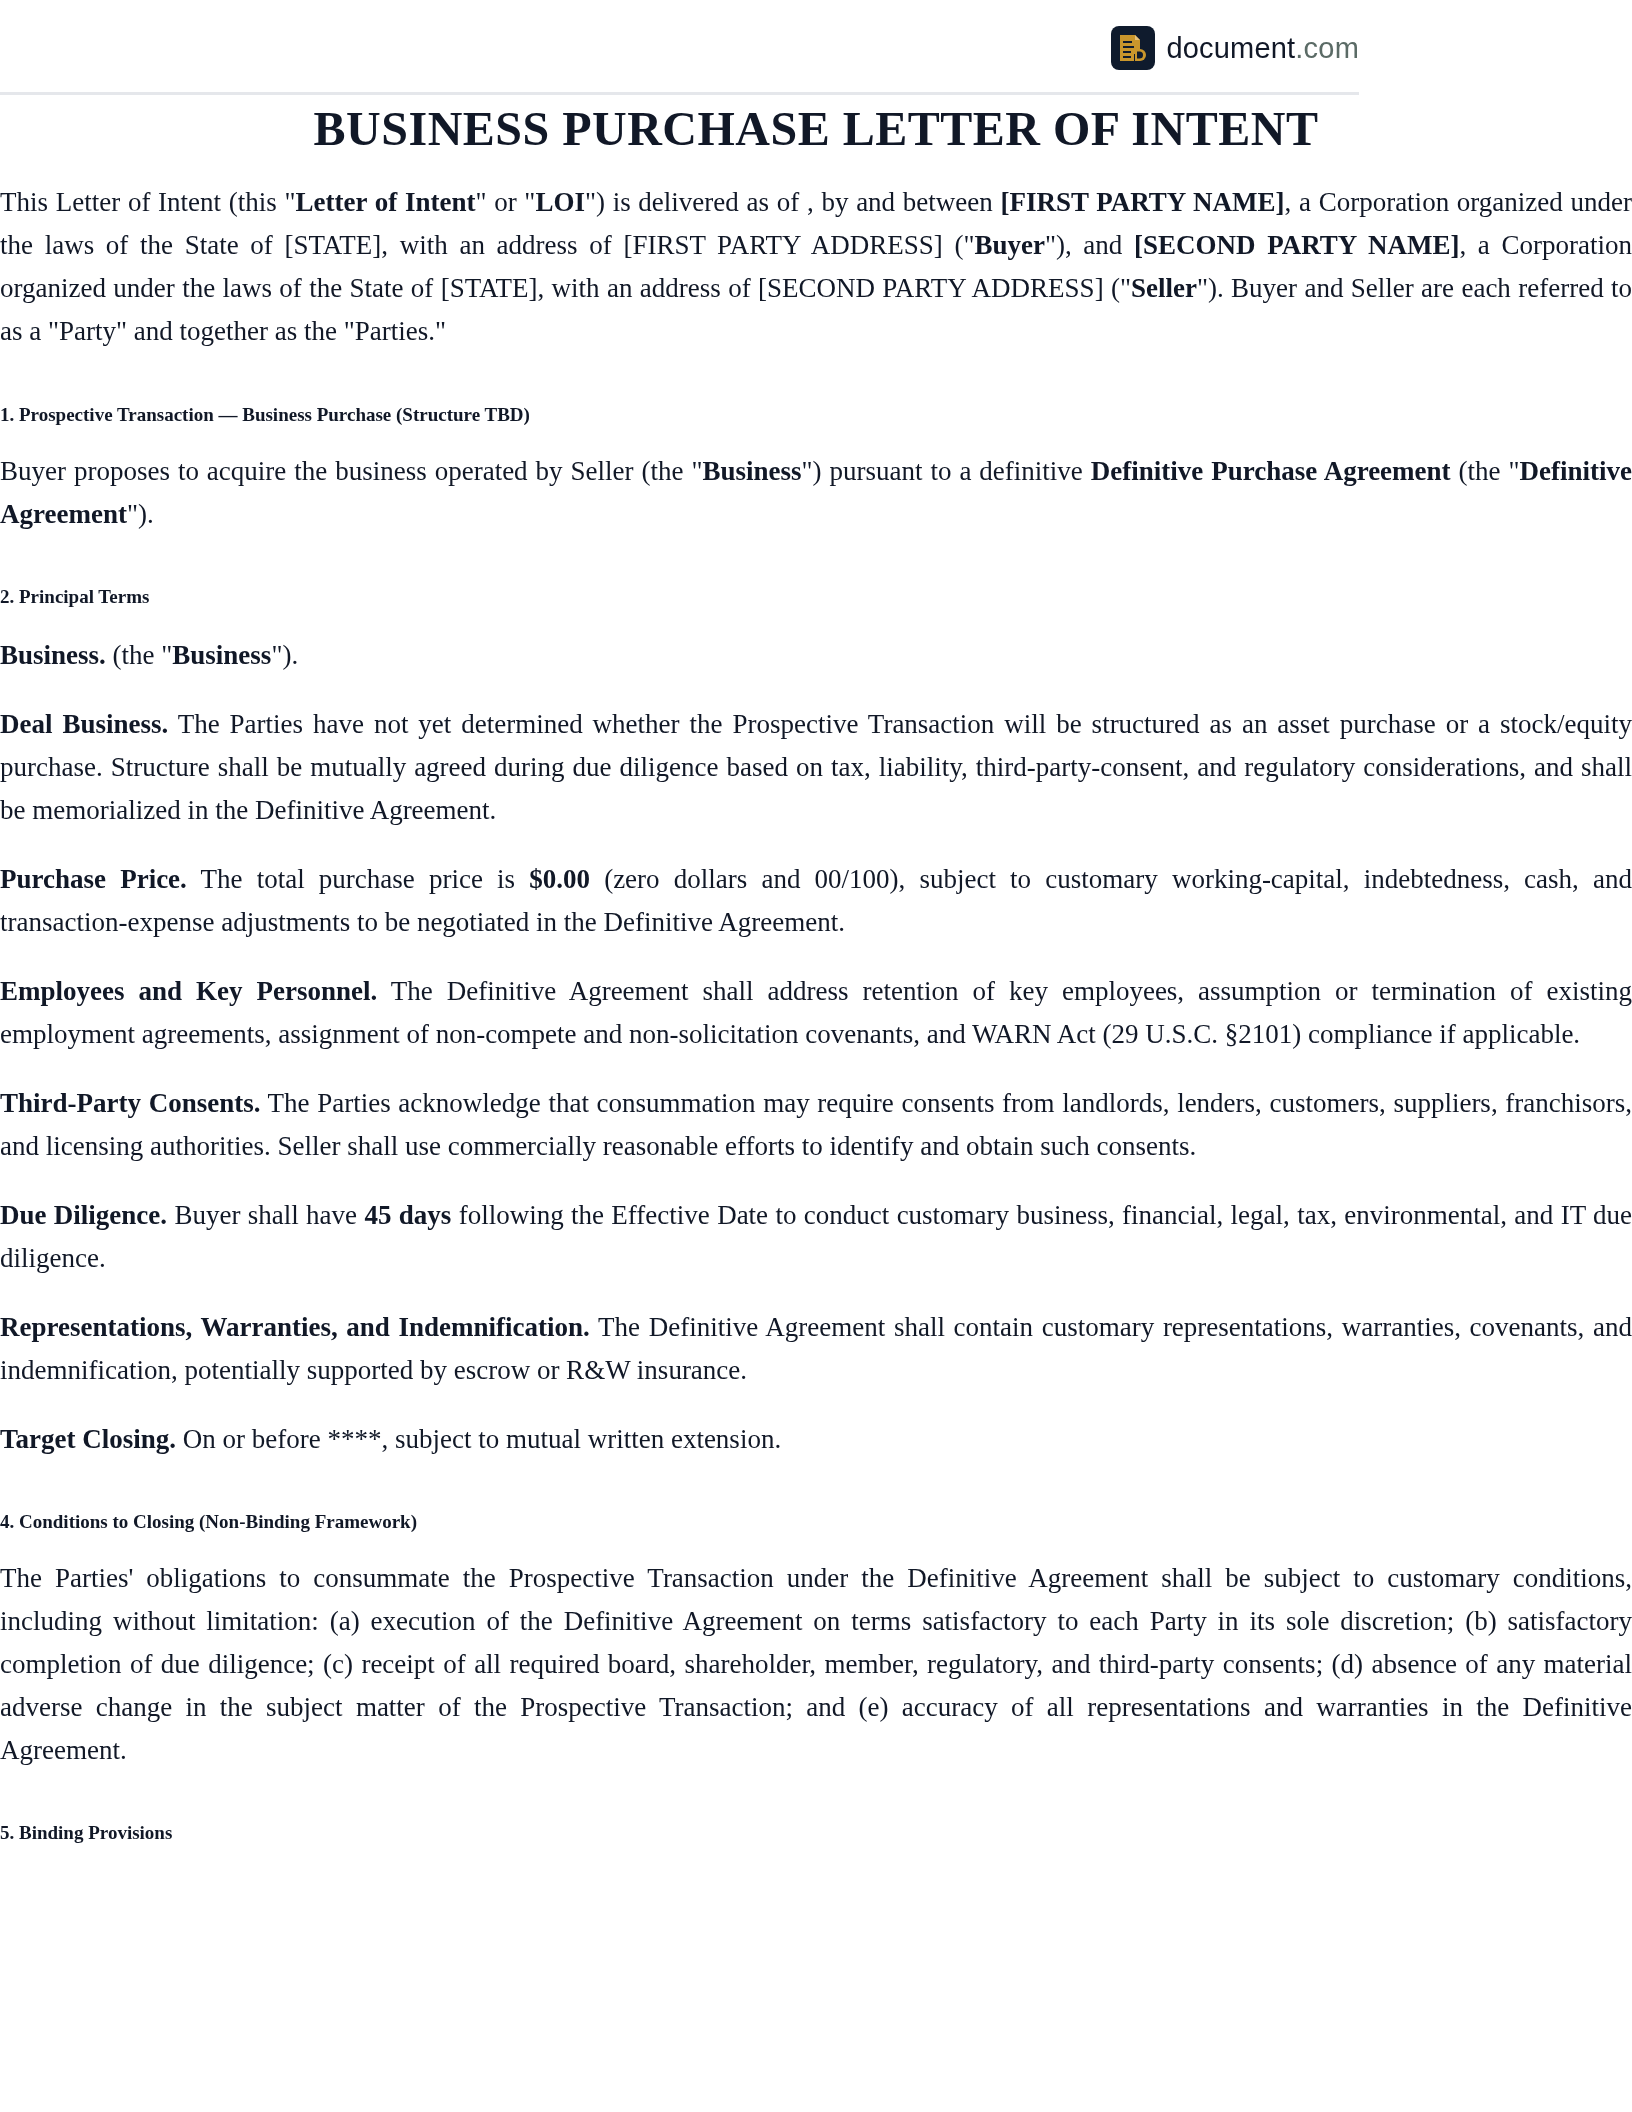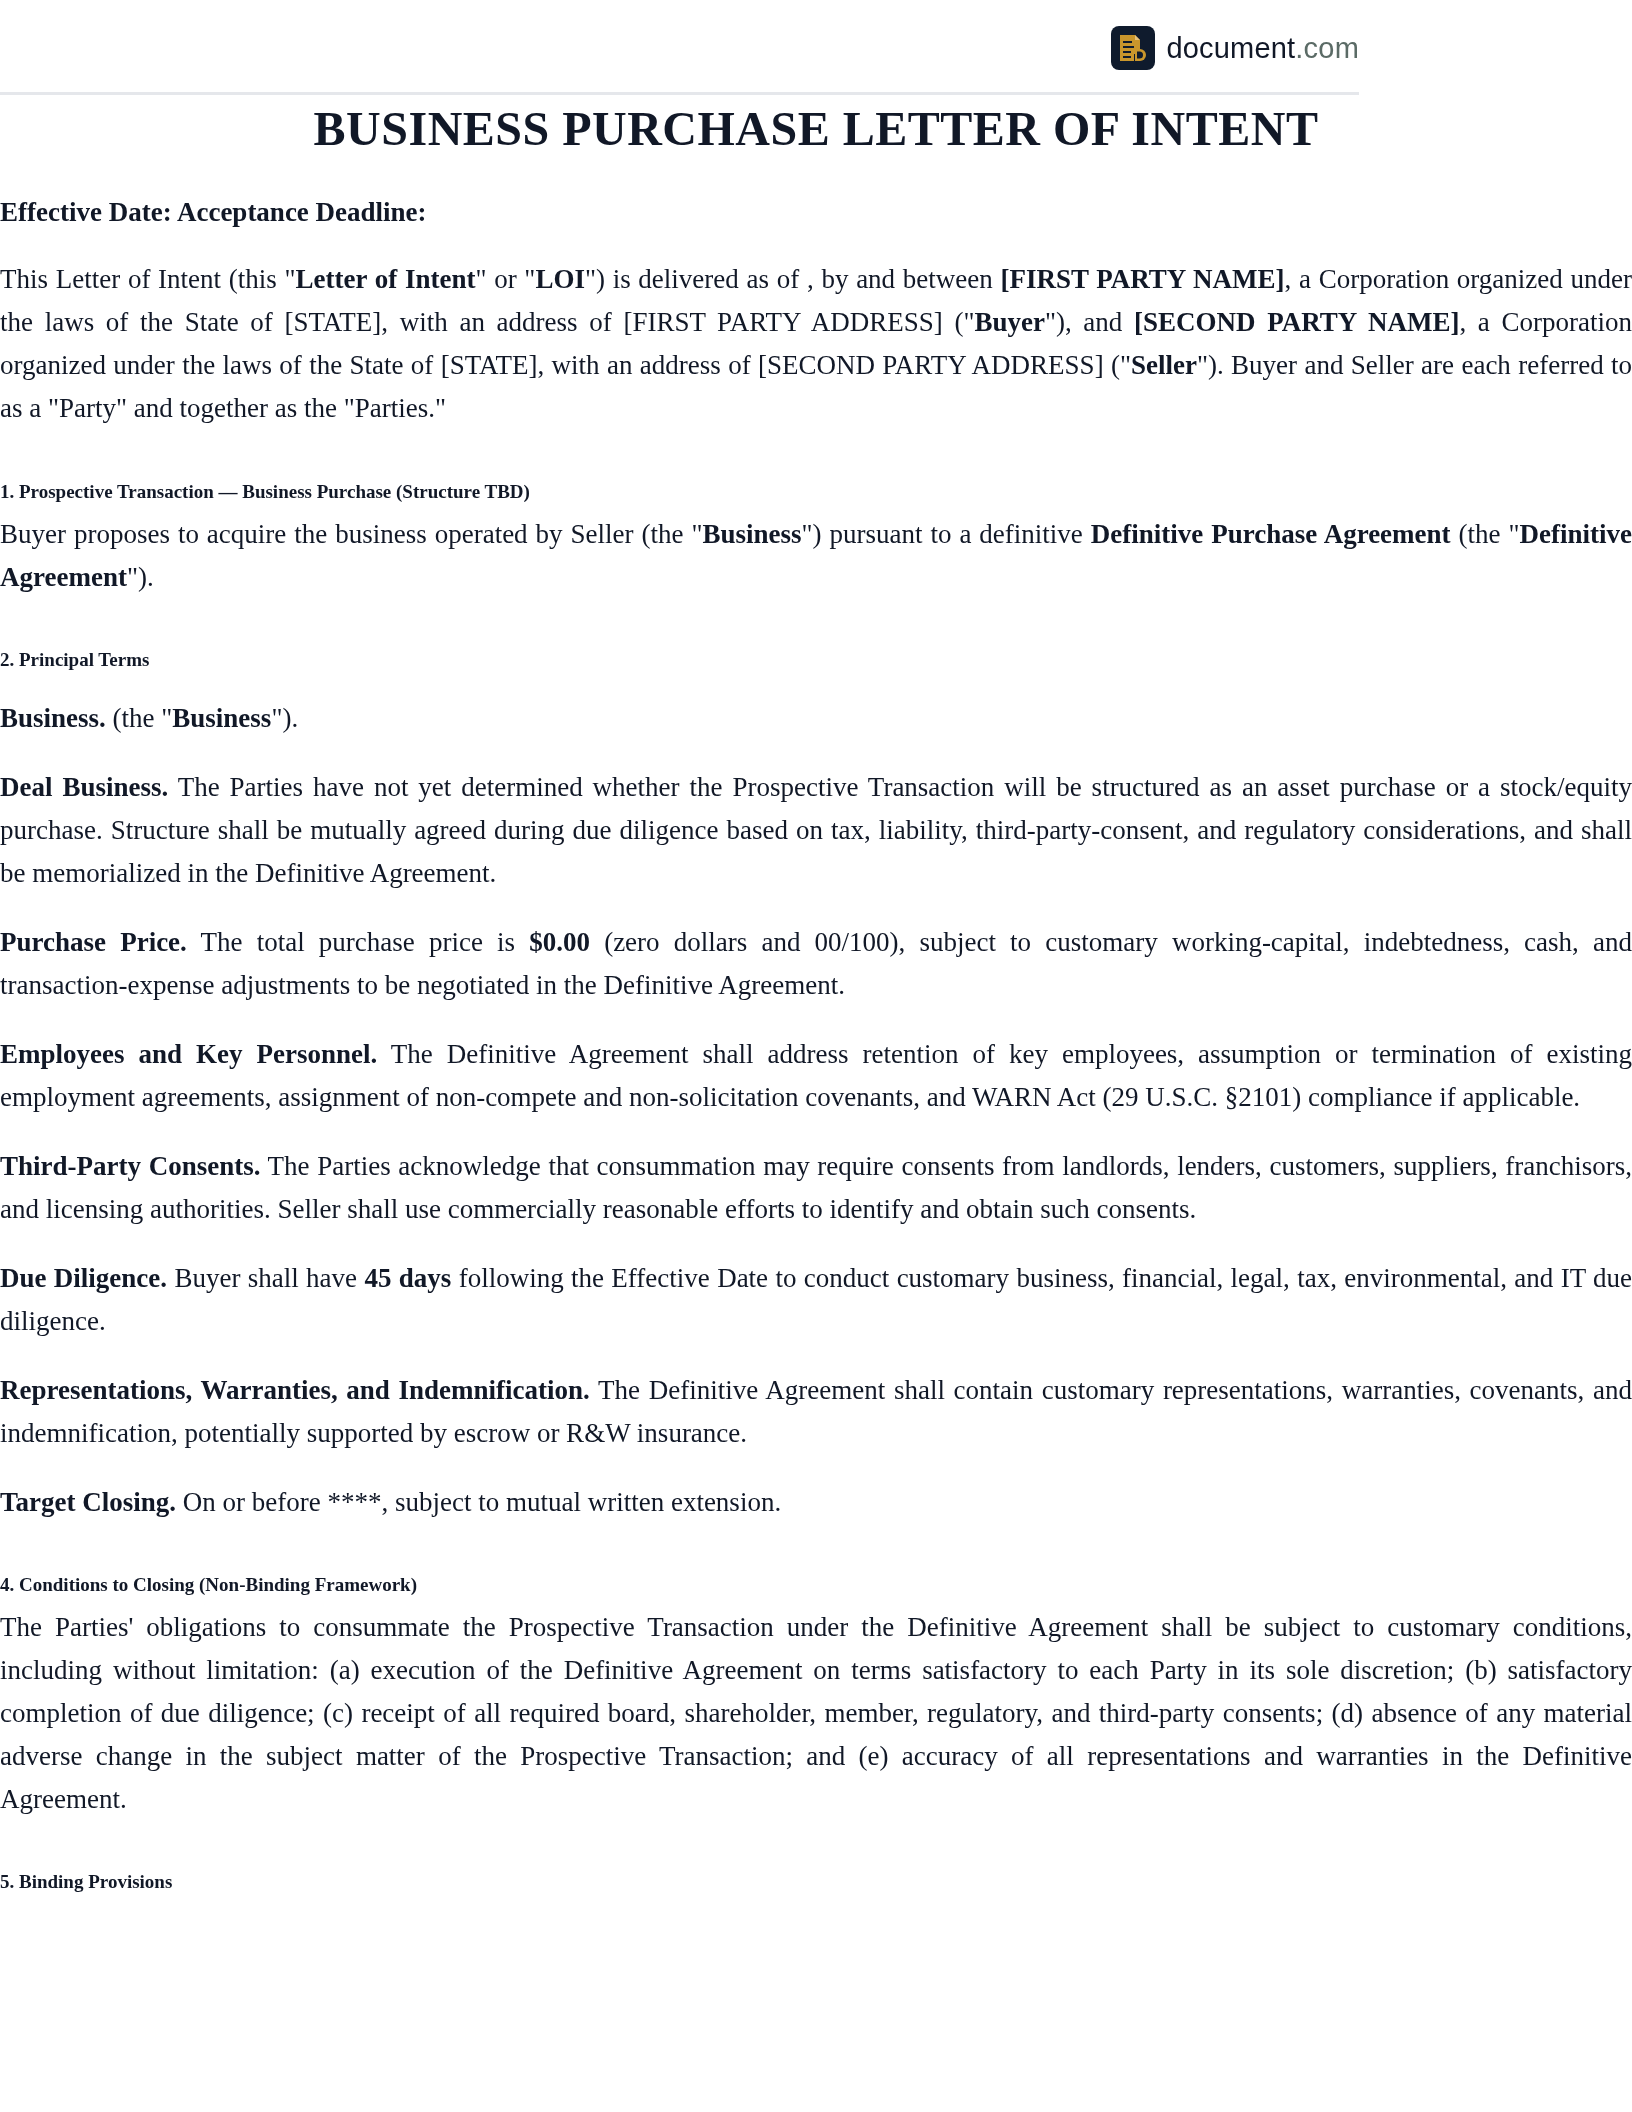--- a/index.html
+++ b/index.html
@@ -35,21 +35,21 @@
   p {
     margin: 0; font-size: 27px; line-height: 43px; text-align: justify;
   }
   .meta { margin-top: 34px; font-weight: bold; }
   .intro { margin-top: 24px; }
   h2 {
     margin: 0; font-size: 19px; line-height: 43px; font-weight: bold;
   }
   .sec1 { margin-top: 40px; }
   .sec { margin-top: 39px; }
-  .after-h { }
+  .after-h { margin-top: 14px; }
   .gap { margin-top: 26px; }
   .after-h2 { margin-top: 16px; }
   b { font-weight: bold; }
 </style>
 </head>
 <body>
 
 <div class="topbar">
   <div class="brand">
     <div class="brand-icon">
@@ -64,21 +64,20 @@
         <path d="M20 19.5 H22.5 A3.5 3.5 0 0 1 22.5 26.5 H20 Z" fill="#0f1b2d"></path>
       </svg>
     </div>
     <span class="brand-text"><span>document</span><span class="tld">.com</span></span>
   </div>
 </div>
 
 <div class="page">
   <h1 class="title">BUSINESS PURCHASE LETTER OF INTENT</h1>
 
-  <p class="meta">Effective Date: Acceptance Deadline:</p>
 
   <p class="intro"><span>This Letter of Intent (this "</span><b>Letter of Intent</b><span>" or "</span><b>LOI</b><span>") is delivered as of , by and between </span><b>[FIRST PARTY NAME]</b><span>, a Corporation organized under the laws of the State of [STATE], with an address of [FIRST PARTY ADDRESS] ("</span><b>Buyer</b><span>"), and </span><b>[SECOND PARTY NAME]</b><span>, a Corporation organized under the laws of the State of [STATE], with an address of [SECOND PARTY ADDRESS] ("</span><b>Seller</b><span>"). Buyer and Seller are each referred to as a "Party" and together as the "Parties."</span></p>
 
   <h2 class="sec1">1. Prospective Transaction — Business Purchase (Structure TBD)</h2>
   <p class="after-h"><span>Buyer proposes to acquire the business operated by Seller (the "</span><b>Business</b><span>") pursuant to a definitive </span><b>Definitive Purchase Agreement</b><span> (the "</span><b>Definitive Agreement</b><span>").</span></p>
 
   <h2 class="sec">2. Principal Terms</h2>
   <p class="after-h2"><b>Business.</b><span> (the "</span><b>Business</b><span>").</span></p>
   <p class="gap"><b>Deal Business.</b><span> The Parties have not yet determined whether the Prospective Transaction will be structured as an asset purchase or a stock/equity purchase. Structure shall be mutually agreed during due diligence based on tax, liability, third-party-consent, and regulatory considerations, and shall be memorialized in the Definitive Agreement.</span></p>
   <p class="gap"><b>Purchase Price.</b><span> The total purchase price is </span><b>$0.00</b><span> (zero dollars and 00/100), subject to customary working-capital, indebtedness, cash, and transaction-expense adjustments to be negotiated in the Definitive Agreement.</span></p>

